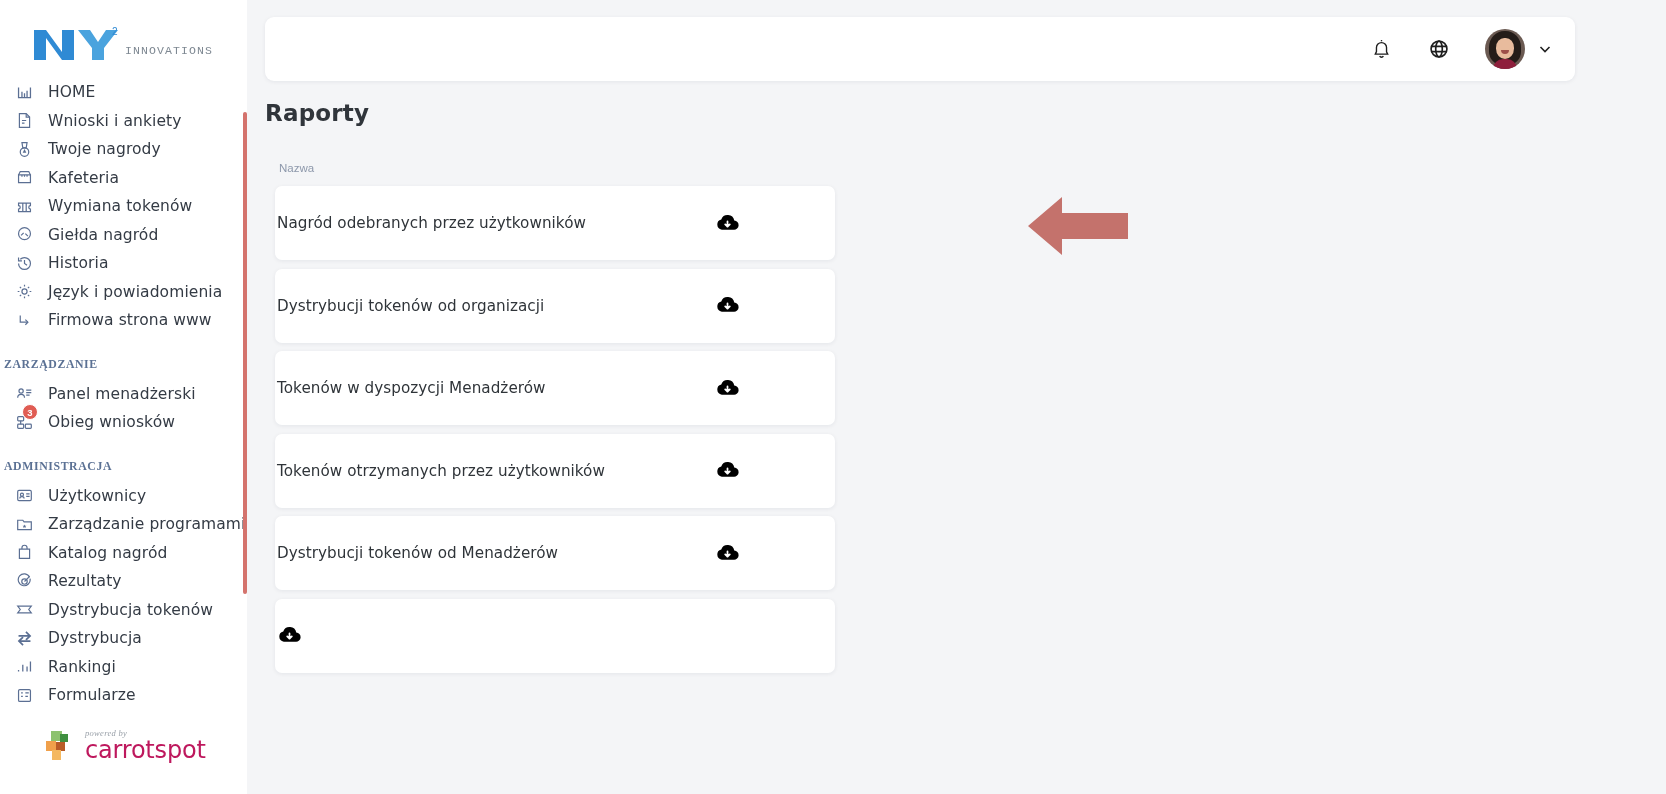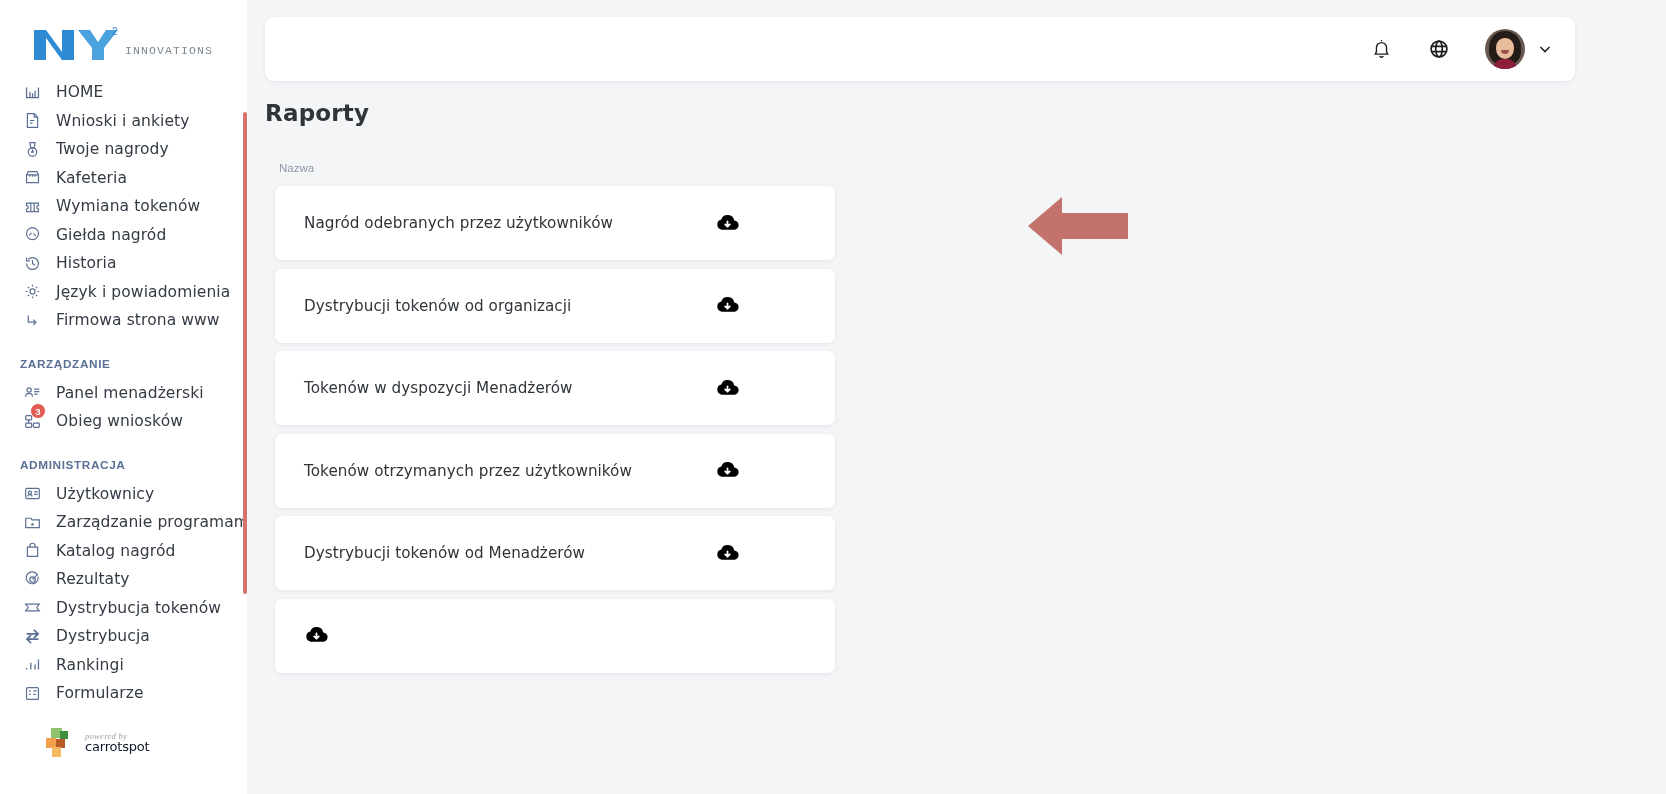--- a/index.html
+++ b/index.html
@@ -38,42 +38,42 @@
   .logo-sub {
     font-size: 11.5px; letter-spacing: 1.1px;
     color: #7e8892; margin-left: 3px; margin-top: 22px;
     font-family: Liberation Mono, monospace;
   }
 
   .nav { padding: 0 0 0 0; }
   .nav-item {
     display: flex; align-items: center;
     height: 28.5px;
-    padding-left: 20px;
+    padding-left: 12px;
     cursor: pointer;
     color: #343b45;
     font-size: 15.5px;
     font-family: "DejaVu Sans", sans-serif;
   }
   .nav-item .ico {
     flex: 0 0 24px; width: 24px; height: 22px;
     display: flex; align-items: center; justify-content: center;
     color: #5b6f93;
     position: relative;
     margin-right: 12px;
   }
   .nav-item .ico svg { display: block; }
   .nav-label { white-space: nowrap; letter-spacing: .1px; }
 
   .nav-section {
     font-size: 11.8px; font-weight: bold;
     letter-spacing: .6px;
     color: #5b7194;
-    padding: 22px 0 8px 20px;
-    font-family: Liberation Sans, sans-serif;
+    padding: 22px 0 8px 4px;
+    font-family: Liberation Serif, serif;
   }
 
   .badge {
     position: absolute;
     top: -7px; left: 10px;
     min-width: 16px; height: 16px;
     border-radius: 50%;
     background: #e05c53;
     color: #fff;
     font-size: 9.5px; font-weight: bold;
@@ -86,21 +86,21 @@
     display: flex; align-items: center;
     padding: 18px 0 0 42px;
   }
   .powered-logo { width: 34px; height: 34px; position: relative; flex: 0 0 34px; }
   .powered-txt { margin-left: 9px; }
   .powered-small {
     font-size: 8.5px; color: #9aa1a9; letter-spacing: .3px;
     font-family: "Liberation Serif", serif; font-style: italic;
   }
   .powered-name {
-    font-size: 13px; color: #0f172a; letter-spacing: -.2px;
+    font-size: 24px; color: #be185d; letter-spacing: -.2px;
     font-family: "DejaVu Sans", sans-serif; margin-top: -2px;
   }
 
   
   .main {
     flex: 1 1 auto;
     position: relative;
     background: #f4f5f7;
     height: 794px;
     overflow: hidden;
@@ -178,21 +178,21 @@
     width: 560px;
   }
   .card {
     position: relative;
     height: 74px;
     background: #ffffff;
     border-radius: 7px;
     box-shadow: 0 1px 4px rgba(20,30,50,.07);
     margin-bottom: 8.5px;
     display: flex; align-items: center;
-    padding: 0 0 0 29px;
+    padding: 0 0 0 2px;
     cursor: pointer;
   }
   .card-name {
     flex: 1 1 auto;
     font-size: 15.2px;
     color: #2f3439;
     font-family: "DejaVu Sans", sans-serif;
     letter-spacing: .05px;
   }
   .card-dl {

